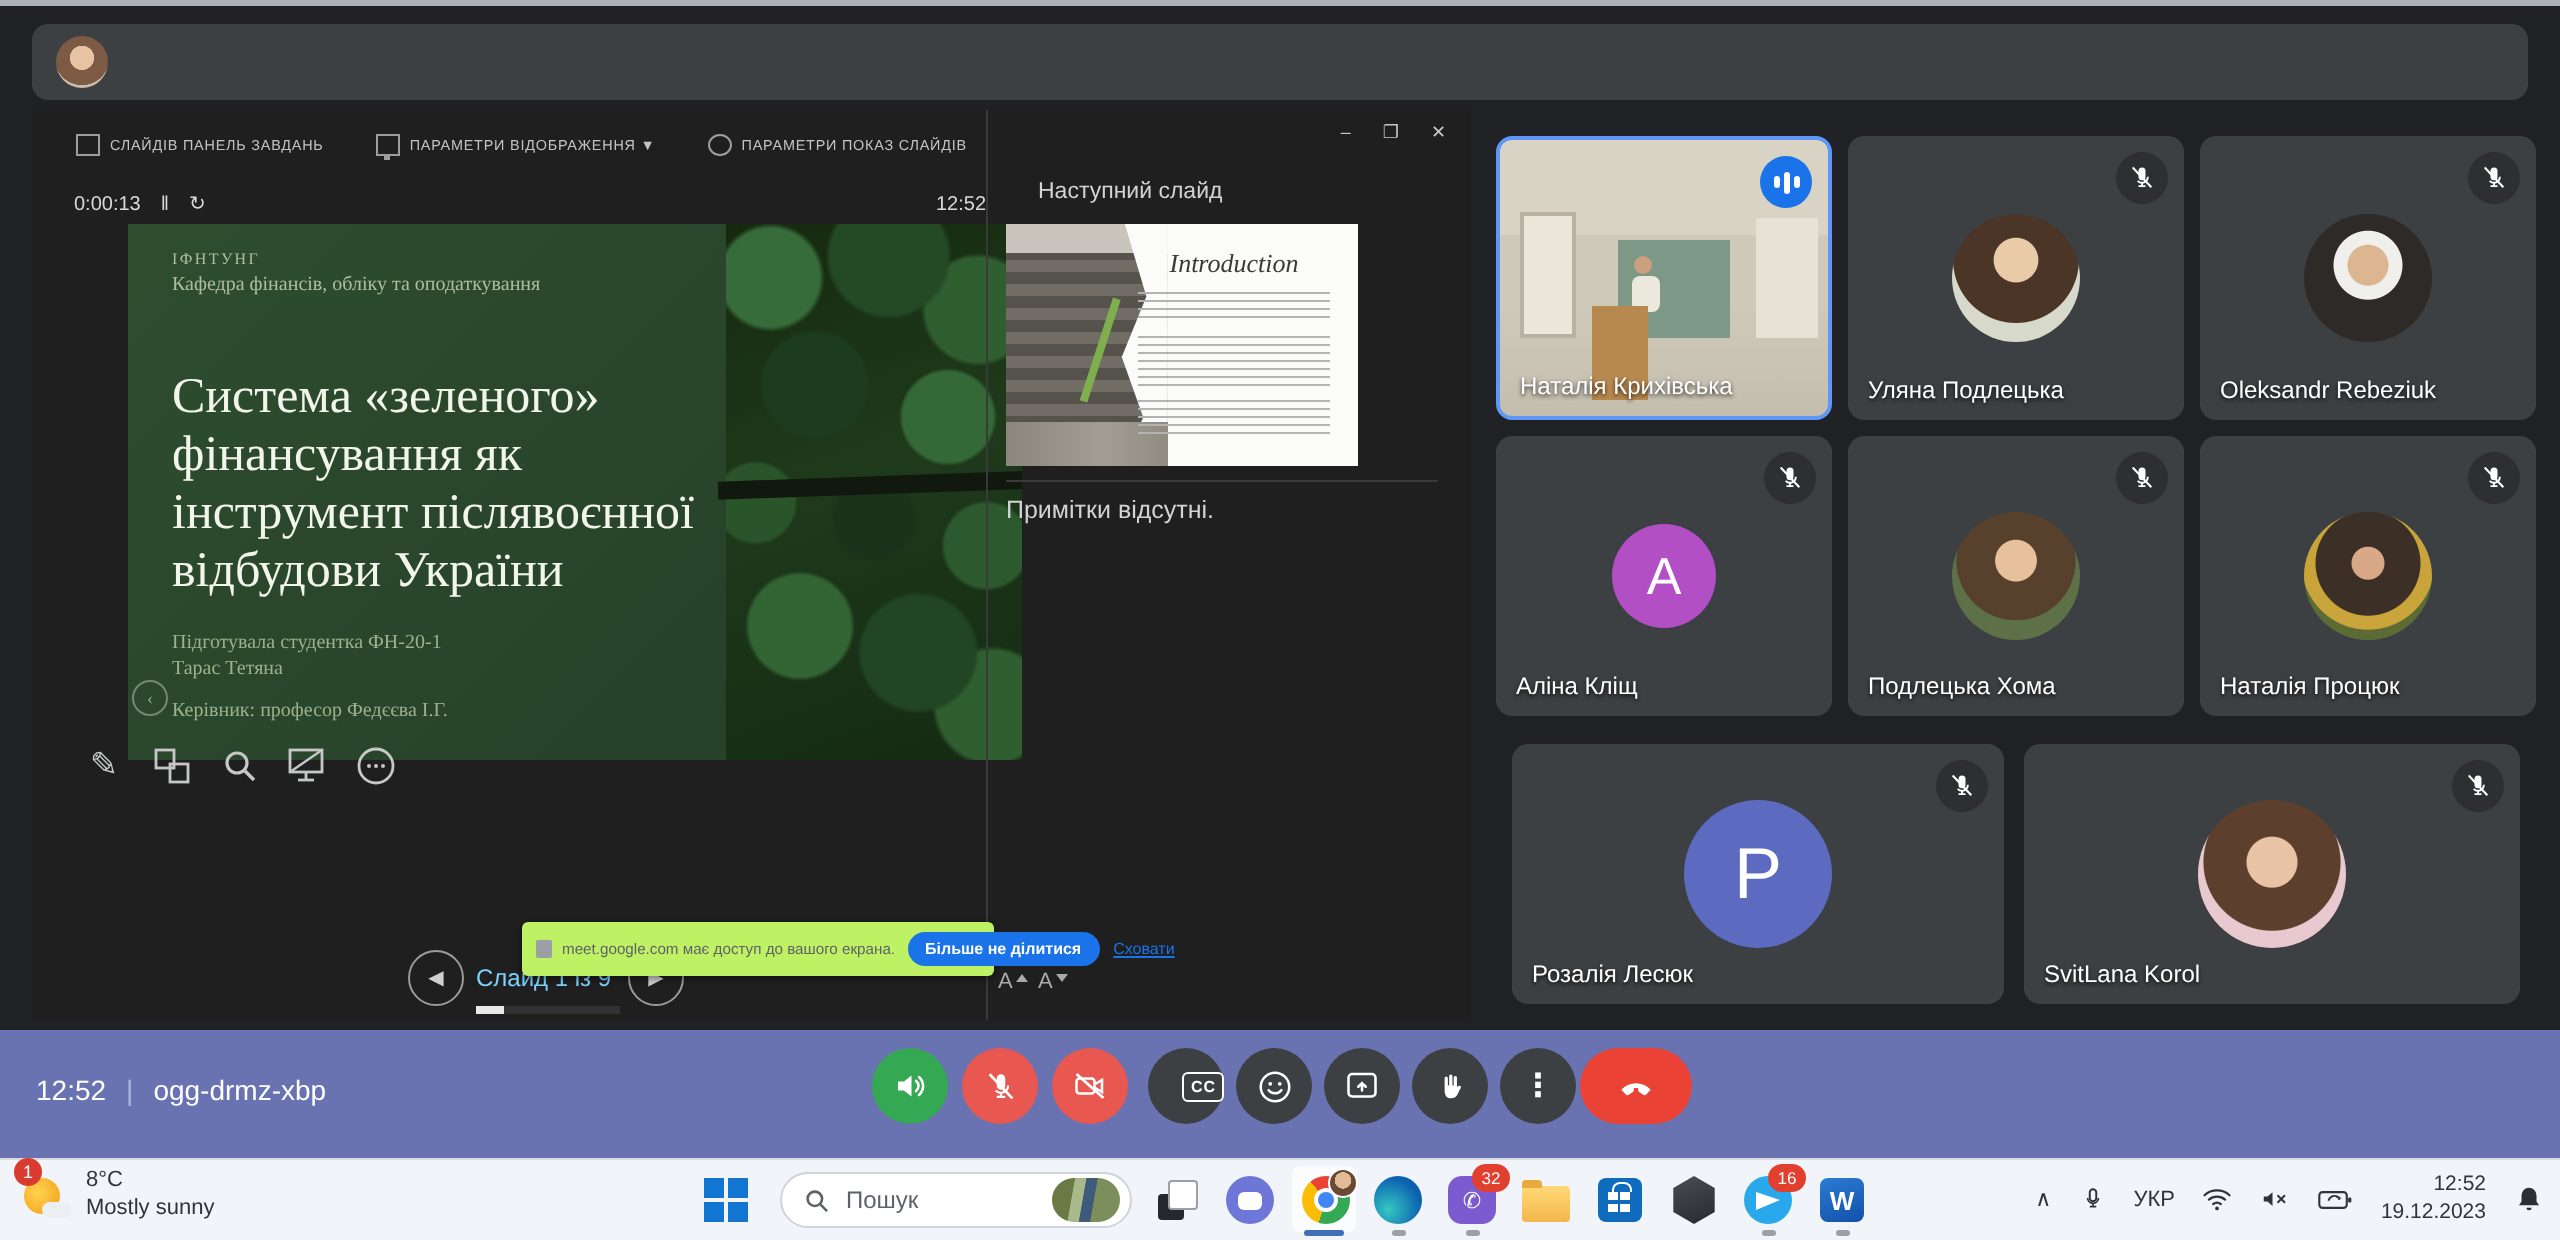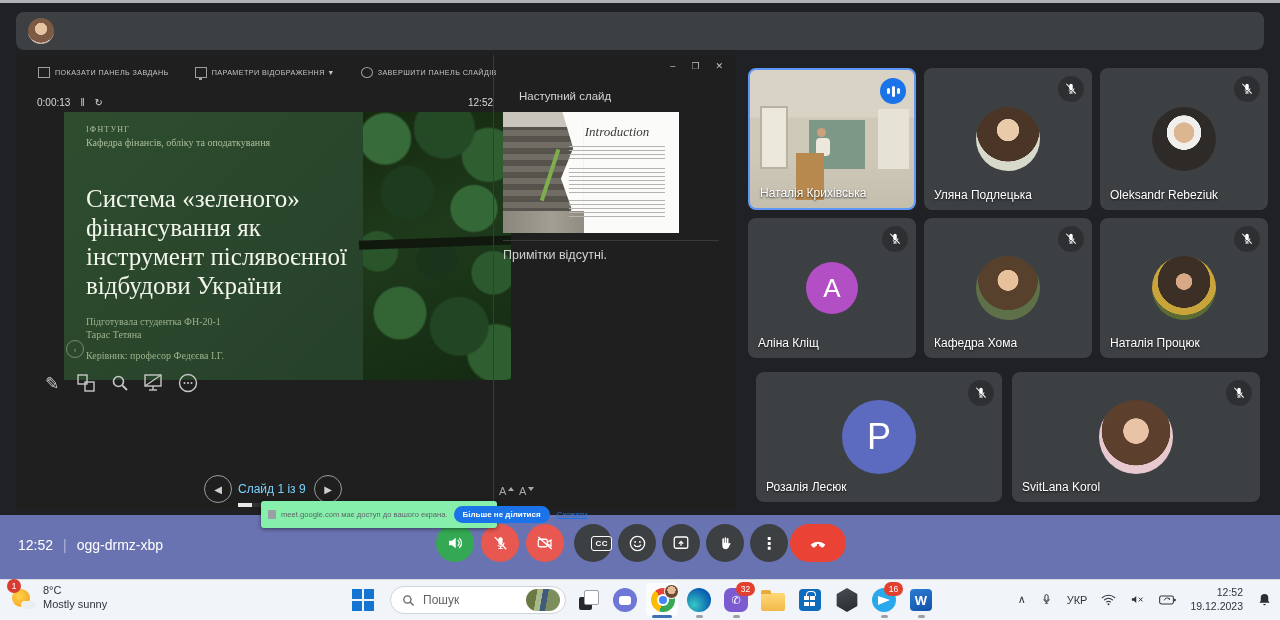--- a/index.html
+++ b/index.html
@@ -89,22 +89,22 @@
        background:repeating-linear-gradient(180deg,#b3b3b3 0 1px,transparent 1px 4px);}
   .notes-div{left:503px;top:240px;width:216px;height:1px;background:#3a3a3c;}
   .notes{left:503px;top:248px;color:#d2d3d4;font-size:12.5px;}
   .fontbtn{color:#a9a9a9;font-size:11px;display:flex;align-items:flex-start;gap:2px;}
   .fontbtn .tri{width:0;height:0;border-left:3px solid transparent;border-right:3px solid transparent;margin-top:2px;}
   .fontbtn .tri.up{border-bottom:4px solid #a9a9a9;}
   .fontbtn .tri.down{border-top:4px solid #a9a9a9;}
   .fb1{left:499px;top:485px;} .fb2{left:519px;top:485px;}
 
   
-  .sharebar{left:261px;top:461px;width:236px;height:27px;background:#86efac;border-radius:3px;
-      box-shadow:0 1px 4px rgba(0,0,0,.5);display:flex;align-items:center;padding:0 7px;box-sizing:border-box;z-index:30;margin-top:40px;}
+  .sharebar{left:261px;top:461px;width:236px;height:27px;background:#bef264;border-radius:3px;
+      box-shadow:0 1px 4px rgba(0,0,0,.5);display:flex;align-items:center;padding:0 7px;box-sizing:border-box;z-index:30;}
   .sharebar .sicon{width:8px;height:9px;background:#9aa0a6;border-radius:1px;margin-right:5px;flex:none;}
   .sharebar .stext{font-size:7.6px;color:#5f6368;white-space:nowrap;}
   .sharebar .sbtn{margin-left:6px;background:#1a73e8;color:#fff;border-radius:10px;font-size:8px;
       font-weight:bold;padding:4px 9px;white-space:nowrap;}
   .sharebar .slink{margin-left:7px;color:#1a73e8;font-size:8px;text-decoration:underline;white-space:nowrap;}
 
   
   .tile{background:#3c4043;border-radius:8px;overflow:hidden;}
   .tile .pname{position:absolute;left:10px;bottom:8px;color:#fff;font-size:12px;
       text-shadow:0 1px 2px rgba(0,0,0,.8);}
@@ -212,29 +212,29 @@
 
 <div class="abs topbar">
   <div class="avatar"></div>
 </div>
 
 <div class="abs ppt">
 
   <div class="abs ppt-toolbar">
     <div class="mi">
       <span class="ico"></span>
-      <span>ПОКАЗАТИ ПАНЕЛЬ ЗАВДАНЬ</span>
+      <span>СЛАЙДІВ ПАНЕЛЬ ЗАВДАНЬ</span>
     </div>
     <div class="mi">
       <span class="ico display"></span>
       <span>ПАРАМЕТРИ ВІДОБРАЖЕННЯ ▼</span>
     </div>
     <div class="mi">
       <span class="ico end"></span>
-      <span>ЗАВЕРШИТИ ПАНЕЛЬ СЛАЙДІВ</span>
+      <span>ПАРАМЕТРИ ПОКАЗ СЛАЙДІВ</span>
     </div>
   </div>
 
   <div class="abs winctl">
     <span>–</span>
     <span>❐</span>
     <span>✕</span>
   </div>
 
   <div class="abs timer-row">
@@ -391,21 +391,21 @@
   <div class="micoff">
       <svg width="14" height="14" viewBox="0 0 24 24">
         <path d="M12 14a3 3 0 0 0 3-3V6a3 3 0 0 0-6 0v5a3 3 0 0 0 3 3z" fill="#fff"></path>
         <path d="M17 11a5 5 0 0 1-8.7 3.4M12 16v3M9 19h6" stroke="#fff" stroke-width="1.6" fill="none"></path>
         <line x1="4" y1="3" x2="20" y2="20" stroke="#fff" stroke-width="1.8"></line>
       </svg>
     </div>
   <div class="avwrap">
       <div class="photoav ph-svitlanah"></div>
     </div>
-  <div class="pname">Кафедра Хома</div>
+  <div class="pname">Подлецька Хома</div>
 </div>
 
 <div class="abs tile t-nataliap">
   <div class="micoff">
       <svg width="14" height="14" viewBox="0 0 24 24">
         <path d="M12 14a3 3 0 0 0 3-3V6a3 3 0 0 0-6 0v5a3 3 0 0 0 3 3z" fill="#fff"></path>
         <path d="M17 11a5 5 0 0 1-8.7 3.4M12 16v3M9 19h6" stroke="#fff" stroke-width="1.6" fill="none"></path>
         <line x1="4" y1="3" x2="20" y2="20" stroke="#fff" stroke-width="1.8"></line>
       </svg>
     </div>

